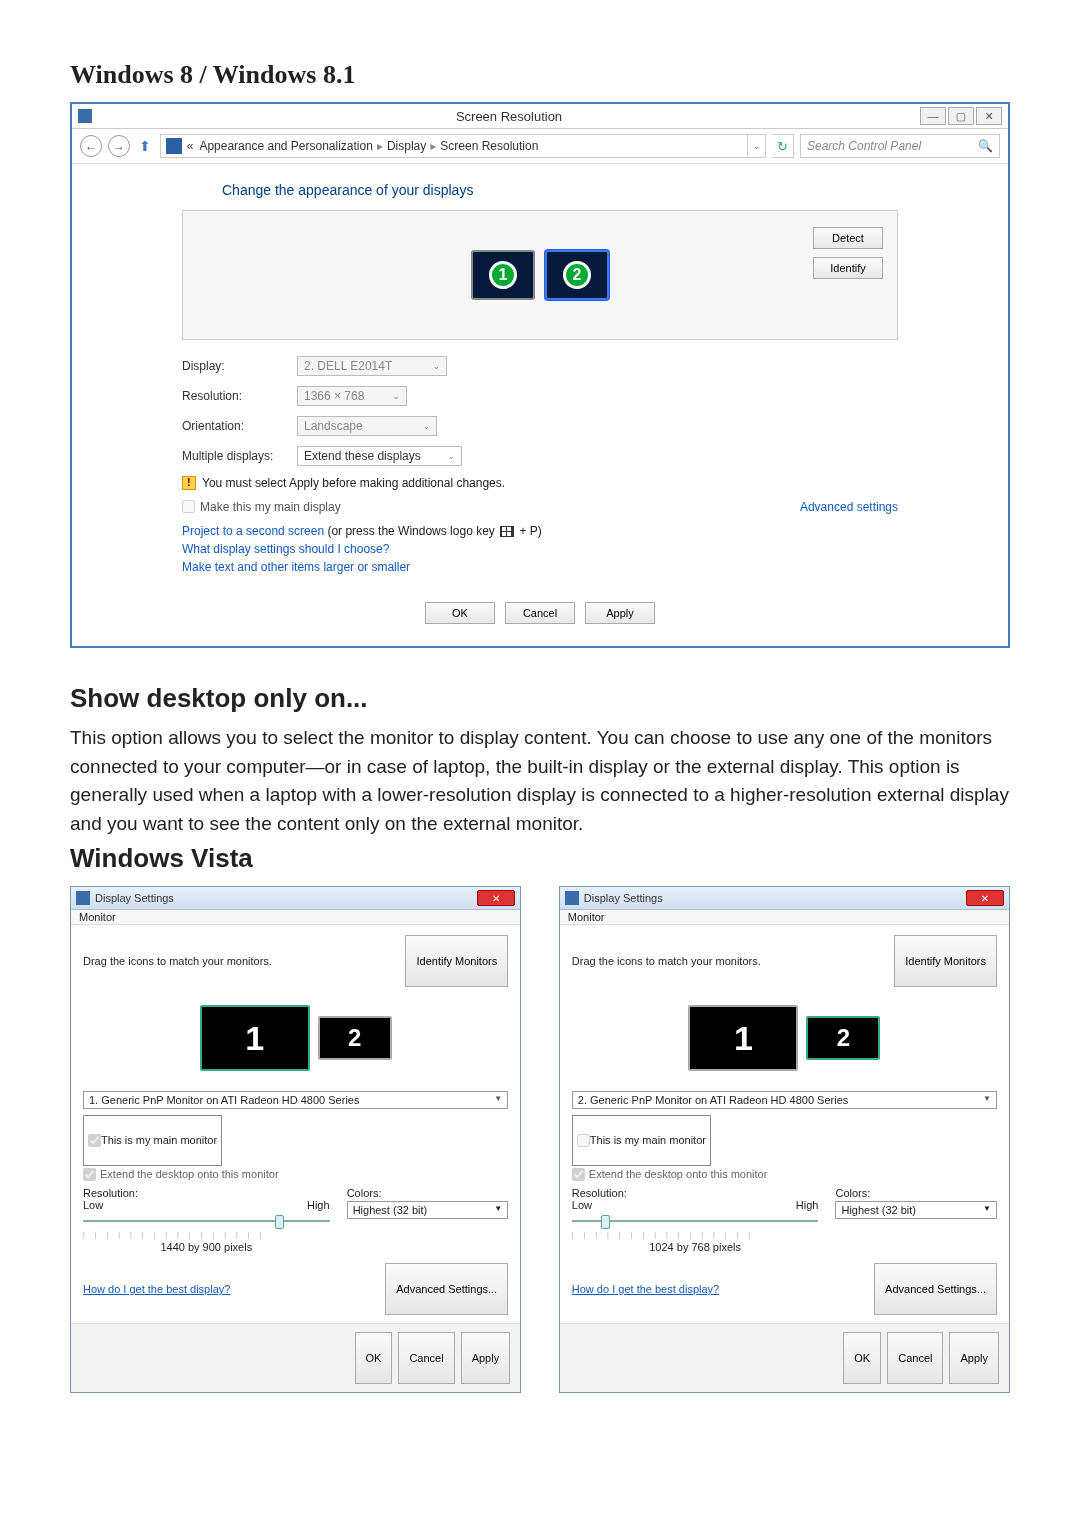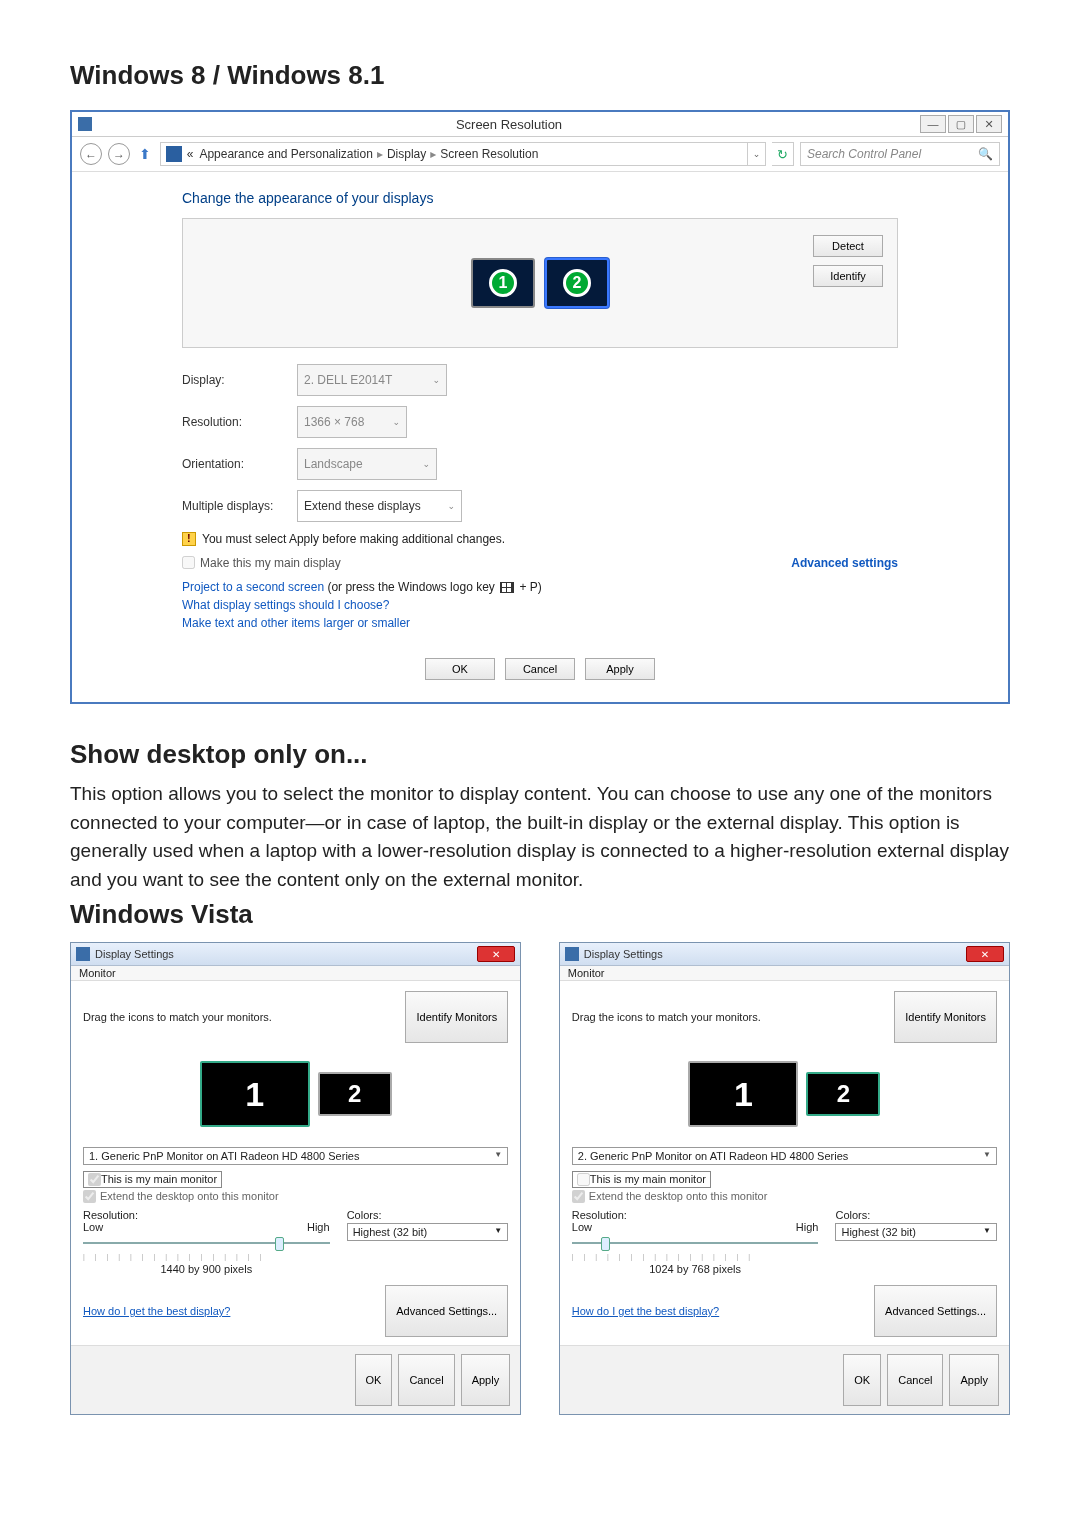--- a/index.html
+++ b/index.html
@@ -1,17 +1,17 @@
 <!DOCTYPE html>
 <html><head>
 <meta charset="utf-8">
 <style>
   * { box-sizing: border-box; margin: 0; padding: 0; }
   body { font-family: "Segoe UI", Arial, sans-serif; background: #fff; width: 1080px; margin: 0 auto; padding: 60px 70px 40px; color: #222; }
-  .h-section { font-size: 26px; font-weight: 700; margin-bottom: 19px; }
+  .h-section { font-size: 26px; font-weight: 700; margin-bottom: 12px; font-family: Liberation Serif, serif; }
   .h-subsection { font-size: 26px; font-weight: 700; margin-top: 35px; margin-bottom: 10px; }
   .body-text { font-size: 19px; line-height: 1.5; margin-bottom: 5px; }
   .footer { margin-top: 150px; font-size: 19px; font-weight: 700; display: flex; align-items: center; gap: 12px; }
   .footer .diamond { display:inline-block; width:10px; height:10px; background:#000; transform: rotate(45deg); }
 
   
   .win8-window { border: 2px solid #4a7abf; background: #fff; margin-bottom: 20px; font-size: 12px; }
   .win8-titlebar { display:flex; align-items:center; justify-content:space-between; background:#fff; border-bottom:1px solid #ccc; padding:3px 6px; }
   .win8-titlebar .icon-sq { width:14px; height:14px; background:#3a6da8; display:inline-block; margin-right:6px; }
   .win8-title-center { flex:1; text-align:center; font-size:13px; color:#333; }
@@ -21,40 +21,40 @@
   .nav-circle { width:22px; height:22px; border:1px solid #999; border-radius:50%; display:flex; align-items:center; justify-content:center; color:#555; font-size:12px; background:#fff; }
   .nav-up { color:#3a78c8; font-size:14px; padding:0 3px; }
   .breadcrumb { flex:1; border:1px solid #ccc; display:flex; align-items:center; height:24px; font-size:12px; color:#333; }
   .breadcrumb .cp-icon { width:16px; height:16px; background:#2a5fa0; margin:0 5px; }
   .breadcrumb span.sep { color:#888; margin:0 4px; }
   .breadcrumb .dd { width:18px; text-align:center; color:#666; border-left:1px solid #ccc; margin-left:auto; height:100%; display:flex; align-items:center; justify-content:center; font-size:9px; }
   .refresh { width:22px; height:24px; border:1px solid #ccc; border-left:none; display:flex; align-items:center; justify-content:center; color:#2a6; font-size:13px; }
   .searchbox { border:1px solid #ccc; height:24px; width:200px; display:flex; align-items:center; padding:0 6px; color:#888; font-style:italic; }
   .searchbox .mag { margin-left:auto; color:#888; font-style:normal; }
   .win8-body { padding:18px 110px 16px; }
-  .win8-h1 { color:#003f87; font-size:14px; margin-bottom:12px; }
+  .win8-h1 { color:#003f87; font-size:14px; margin-bottom:12px;margin-left:40px; }
   .display-preview { border:1px solid #ccc; background:#f7f7f7; height:130px; display:flex; align-items:center; justify-content:center; gap:10px; position:relative; }
   .mon-box { width:64px; height:50px; background:#041a3a; border:2px solid #888; border-radius:3px; display:flex; align-items:center; justify-content:center; position:relative; }
   .mon-box.sel { border-color:#3a78ff; box-shadow:0 0 0 1px #2a5fcf; }
   .mon-badge { width:28px; height:28px; border:3px solid #fff; border-radius:50%; color:#fff; background:#0a3; font-weight:bold; font-size:16px; display:flex; align-items:center; justify-content:center; }
   .side-btns { position:absolute; right:14px; top:16px; display:flex; flex-direction:column; gap:8px; }
   .side-btns button { width:70px; height:22px; font-size:11px; border:1px solid #aaa; background:linear-gradient(#fafafa,#e8e8e8); }
   .form-rows { margin-top:16px; }
   .form-row { display:flex; align-items:center; margin-bottom:10px; font-size:12px; }
   .form-row .lbl { width:115px; color:#333; }
-  .dd-select { border:1px solid #bbb; background:#f5f5f5; color:#888; display:flex; align-items:center; height:32px; padding:0 6px; }
+  .dd-select { border:1px solid #bbb; background:#f5f5f5; color:#888; display:flex; align-items:center; height:20px; padding:0 6px; }
   .dd-select.active { color:#333; background:#fff; }
   .dd-arrow { margin-left:auto; padding-left:8px; color:#888; font-size:9px; }
   .warn-row { display:flex; align-items:center; gap:6px; font-size:12px; margin:6px 0 10px; }
   .warn-ico { width:14px; height:14px; background:#ffd24a; border:1px solid #c90; position:relative; }
   .warn-ico::after { content:"!"; position:absolute; left:4px; top:-1px; font-size:11px; font-weight:bold; color:#600; }
   .chk-row { display:flex; justify-content:space-between; font-size:12px; margin-bottom:10px; }
   .chk-row label { display:flex; gap:5px; color:#555; }
   .chk-row input { width:13px; height:13px; }
-  .adv-link { color:#1159c0;font-weight:bold; }
+  .adv-link { color:#1159c0; }
   .link-line { color:#1159c0; font-size:12px; margin:4px 0; }
   .proj-line { font-size:12px; margin:8px 0 4px; }
   .proj-line .blue { color:#1159c0; }
   .winkey { display:inline-block; width:14px; height:11px; background:#333; vertical-align:middle; margin:0 2px; position:relative; }
   .winkey::before { content:""; position:absolute; left:2px; top:1px; width:4px; height:4px; background:#fff; box-shadow: 5px 0 #fff, 0 5px #fff, 5px 5px #fff; }
   .win8-footer { margin-top:18px; display:flex; justify-content:center; gap:10px; padding:10px 0 6px; }
   .win8-footer button { width:70px; height:22px; font-size:11px; border:1px solid #aaa; background:linear-gradient(#fafafa,#e8e8e8); }
 
   
   .vista-row { display:flex; gap:24px; justify-content:space-between; margin-top:12px; }
@@ -69,21 +69,21 @@
   .vista-btn { border:1px solid #aaa; background:linear-gradient(#fafafa,#e6e6e6); padding:19px 10px; font-size:11px; }
   .vista-preview { height:90px; display:flex; align-items:center; justify-content:center; gap:8px; }
   .vmon { background:#000; border:2px solid #aaa; color:#fff; font-weight:bold; display:flex; align-items:center; justify-content:center; border-radius:2px; }
   .vmon.big { width:110px; height:66px; font-size:34px; }
   .vmon.small { width:74px; height:44px; font-size:24px; }
   .vmon.sel { border-color:#3a8; }
   .vista-dd { border:1px solid #999; background:#fff; display:flex; padding:2px 5px; margin-top:8px; font-size:11px; }
   .vista-dd .arr { margin-left:auto; font-size:8px; color:#555; }
   .vista-chks { margin:6px 0; }
   .vista-chks label { display:flex; gap:4px; font-size:11px; color:#666; margin:2px 0; }
-  .vista-chks .boxed { border:1px solid #888; padding:1px 4px; display:inline-flex; }
+  .vista-chks .boxed { border:1px solid #888; padding:18px 4px; display:inline-flex; }
   .vista-sliders { display:flex; justify-content:space-between; margin-top:6px; }
   .vista-slider-col { width:58%; }
   .vista-color-col { width:38%; }
   .slider-track { position:relative; height:16px; margin:2px 0; }
   .slider-line { position:absolute; left:0; right:0; top:7px; height:2px; background:#8aa; }
   .slider-thumb { position:absolute; top:2px; width:9px; height:14px; background:#def; border:1px solid #5a8; border-radius:2px; }
   .slider-ticks { font-size:7px; letter-spacing:4px; color:#aaa; margin-top:1px; }
   .slider-labels { display:flex; justify-content:space-between; font-size:11px; }
   .res-caption { text-align:center; font-size:11px; margin-top:3px; }
   .color-dd { border:1px solid #999; display:flex; padding:2px 5px; font-size:11px; margin-top:2px; }

